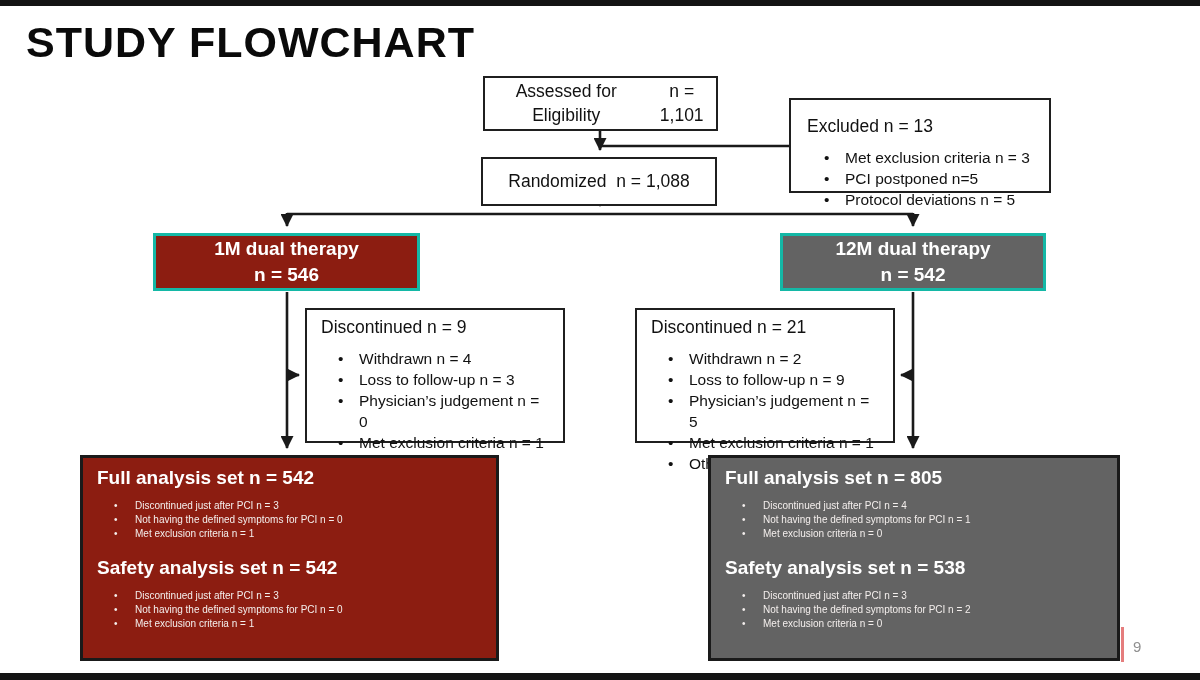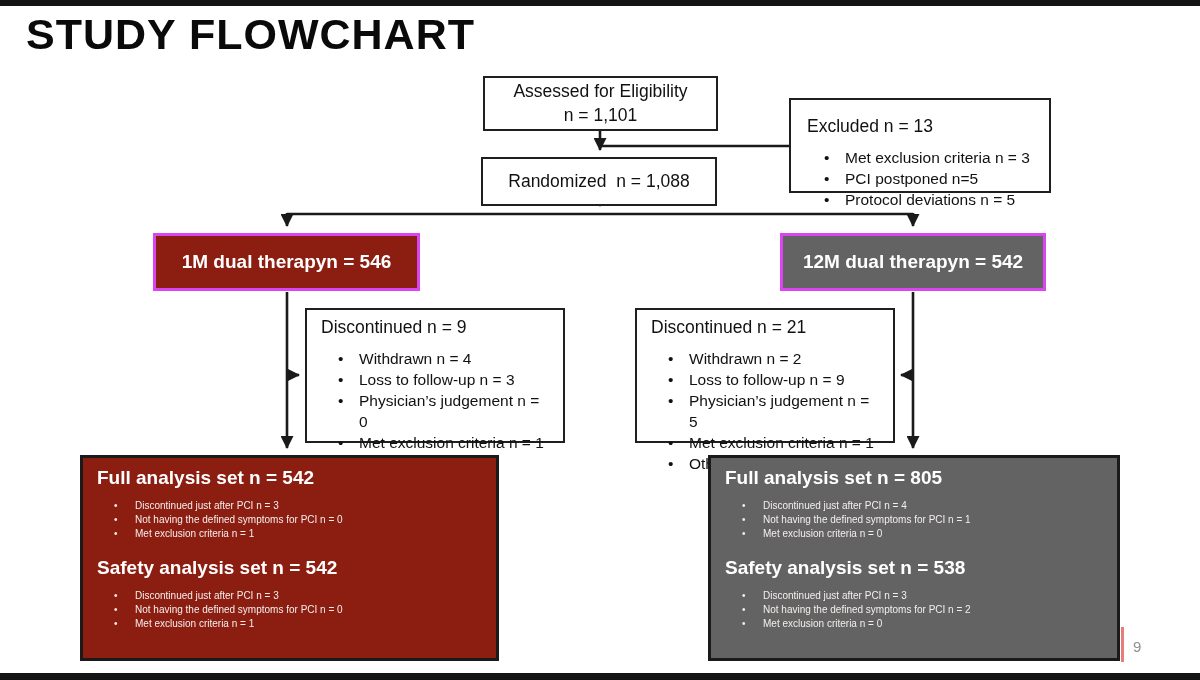--- a/index.html
+++ b/index.html
@@ -4,40 +4,40 @@
 <style>
   html,body{margin:0;padding:0;background:#ffffff;}
   .slide{
     position:relative;width:1200px;height:680px;background:#ffffff;overflow:hidden;
     font-family:"Liberation Sans","DejaVu Sans",sans-serif;color:#111;
   }
   .bar{position:absolute;left:0;width:1200px;background:#141414;}
   .bar.top{top:0;height:6px;}
   .bar.bottom{top:673px;height:7px;}
   .title{
-    position:absolute;left:26px;top:10px;margin:0;
+    position:absolute;left:26px;top:18px;margin:0;
     font-size:43px;font-weight:900;letter-spacing:1px;color:#0a0a0a;
   }
   svg.arrows{position:absolute;left:0;top:0;z-index:1;}
   .box{position:absolute;box-sizing:border-box;z-index:2;}
   .box.plain{background:#ffffff;border:2px solid #1f1f1f;}
-  .box.centered{display:flex;flex-direction:column;align-items:center;justify-content:center;
+  .box.centered{display:flex;flex-direction:row;align-items:center;justify-content:center;
     text-align:center;font-size:17.5px;line-height:1.35;}
   .box.assessed{left:483px;top:76px;width:235px;height:55px;}
   .box.randomized{left:481px;top:157px;width:236px;height:49px;}
   .box.excluded{left:789px;top:98px;width:262px;height:95px;padding:16px 8px 4px 14px;}
   .box.disc-left{left:305px;top:308px;width:260px;height:135px;padding:7px 6px 4px 12px;}
   .box.disc-right{left:635px;top:308px;width:260px;height:135px;padding:7px 6px 4px 12px;}
   .box-head{font-size:17.5px;margin:0 0 3px 2px;}
   ul.bullets{list-style:none;margin:10px;padding:0;font-size:15.5px;line-height:1.36;}
   ul.bullets li{position:relative;padding-left:30px;}
   ul.bullets li::before{content:"\2022";position:absolute;left:9px;}
   .box.arm{
-    border:3px solid #d946ef;color:#ffffff;font-weight:bold;font-size:19px;line-height:1.35;
-    display:flex;flex-direction:row;align-items:center;justify-content:center;text-align:center;
+    border:3px solid #14b8a6;color:#ffffff;font-weight:bold;font-size:19px;line-height:1.35;
+    display:flex;flex-direction:column;align-items:center;justify-content:center;text-align:center;
   }
   .arm-left{left:153px;top:233px;width:267px;height:58px;background:#8C1D11;}
   .arm-right{left:780px;top:233px;width:266px;height:58px;background:#636363;}
   .box.analysis{border:3px solid #1a1a1a;color:#ffffff;padding:8px 2px 4px 12px;overflow:hidden;}
   .analysis-left{left:80px;top:455px;width:419px;height:206px;background:#8C1D11;}
   .analysis-right{left:708px;top:455px;width:412px;height:206px;background:#636363;}
   .analysis .ahead{font-size:19px;font-weight:bold;margin:1px 0 3px 2px;color:#ffffff;}
   .analysis .ahead.gap{margin-top:17px;}
   .analysis ul.bullets{color:#f4efed;font-size:10px;line-height:1.38;}
   .redline{position:absolute;left:1121px;top:627px;width:3px;height:35px;background:#E57D7D;z-index:3;}

